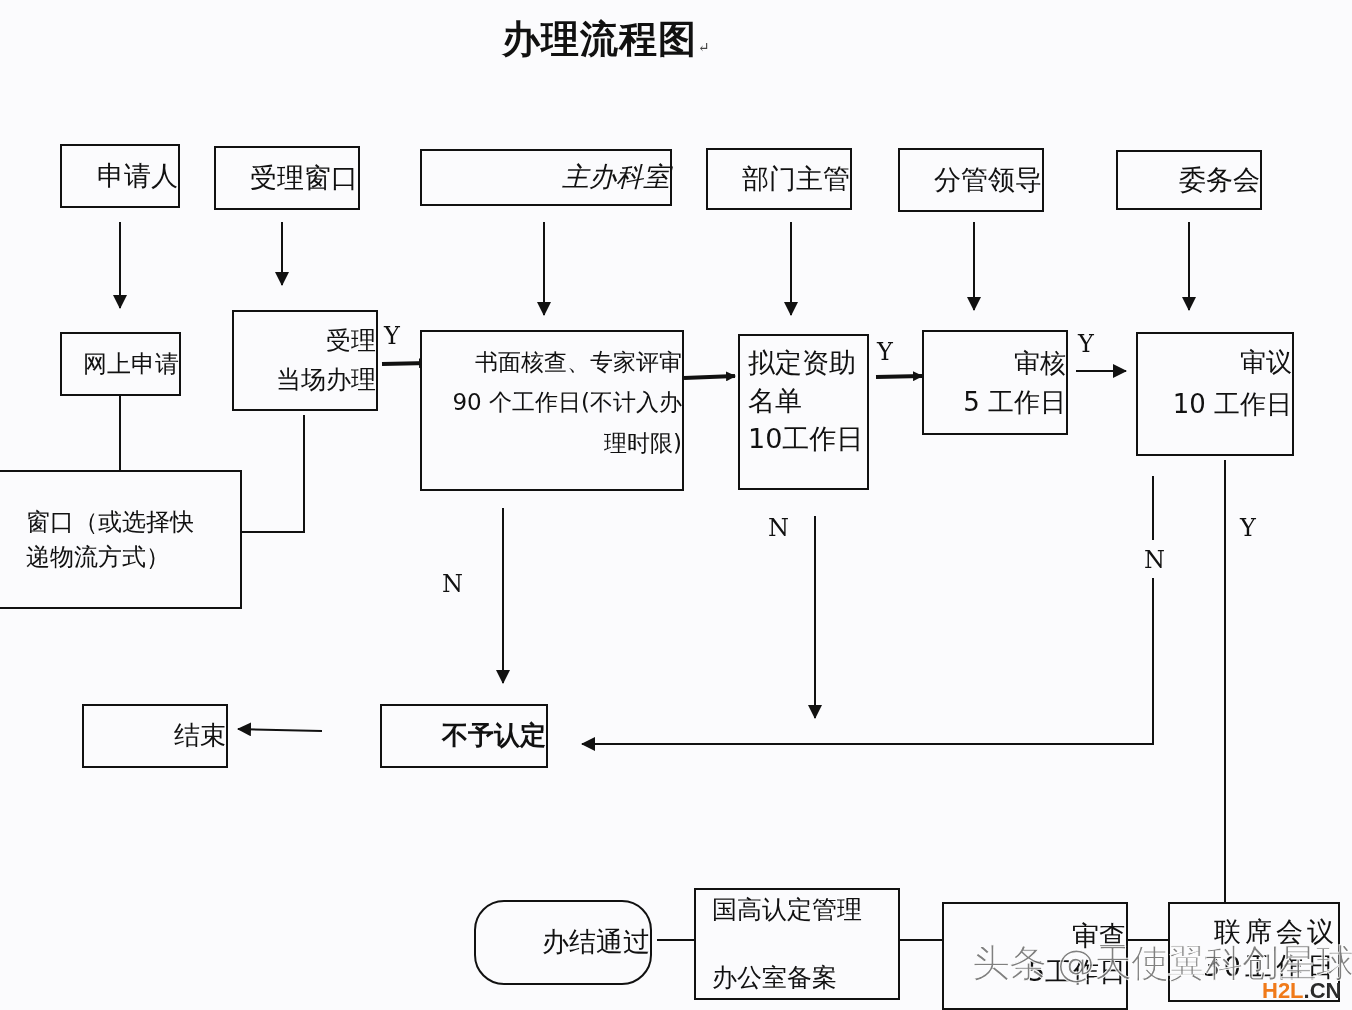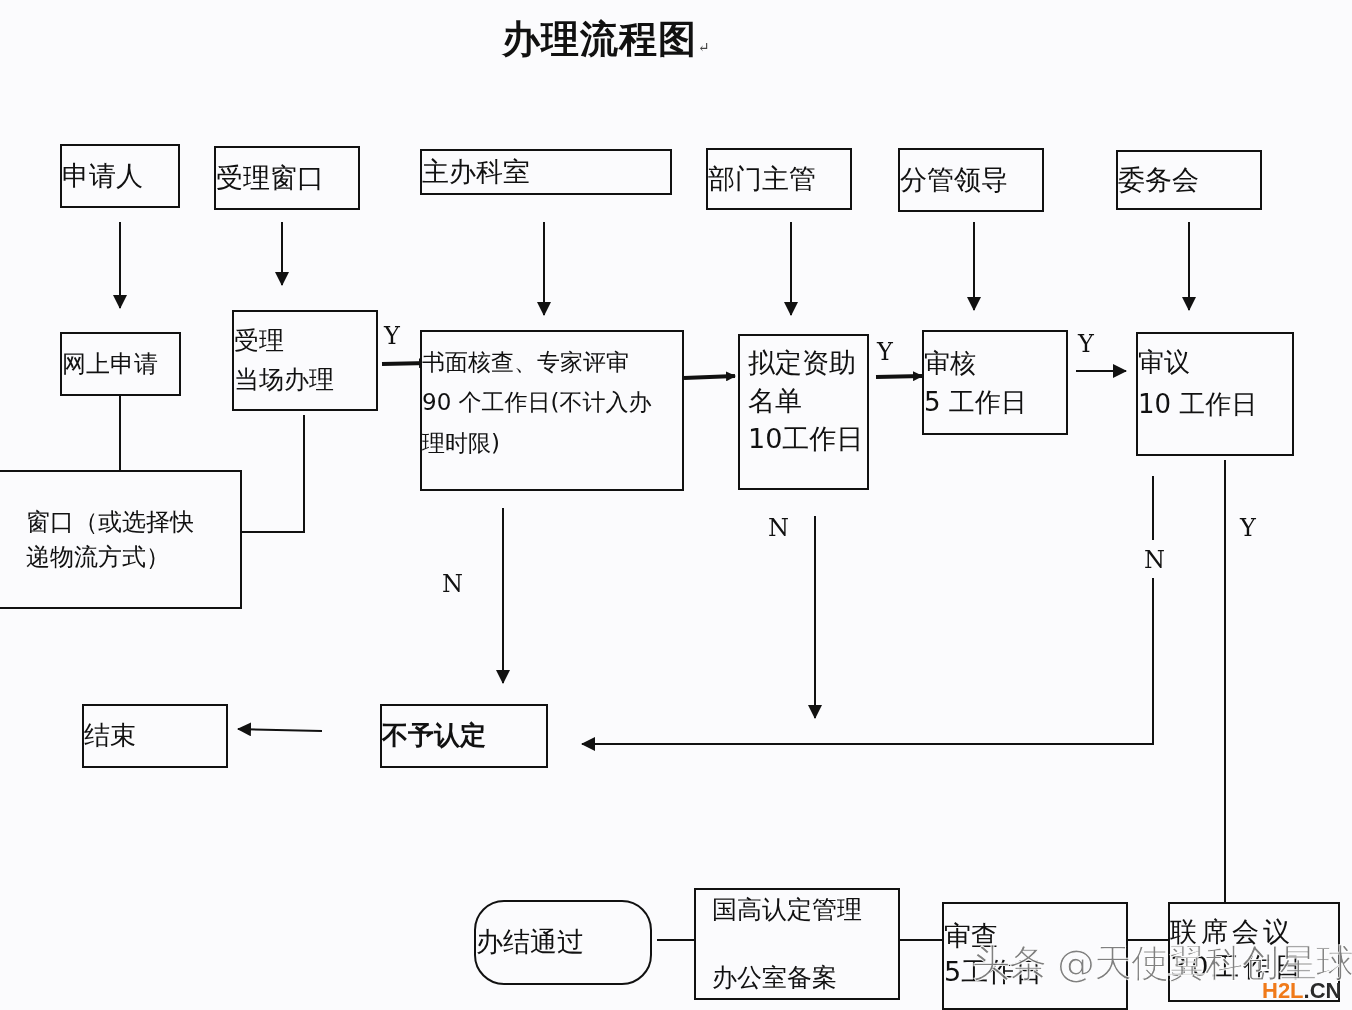--- a/index.html
+++ b/index.html
@@ -2,21 +2,21 @@
 <html><head>
 <meta charset="utf-8">
 <style>
   html, body { margin: 0; padding: 0; background: #fbfbfd; }
   body { width: 1352px; height: 1010px; position: relative; overflow: hidden;
          font-family: "DejaVu Sans", "Liberation Sans", sans-serif; color: #111; }
   .title { position: absolute; left: 502px; top: 14px; font-size: 38px; font-weight: bold;
            font-family: "DejaVu Serif", "Liberation Serif", serif; letter-spacing: 1px; }
   .title .mark { font-size: 14px; font-weight: normal; color: #444; }
   .box { position: absolute; border: 2px solid #111; background: #fbfbfd; box-sizing: border-box;
-         display: flex; flex-direction: column; justify-content: center; align-items: flex-start;
+         display: flex; flex-direction: column; justify-content: center; align-items: flex-end;
          font-size: 27px; line-height: 1.35; text-align: center; }
   .box.left { align-items: flex-start; padding-left: 8px; text-align: left; }
   .box.top { justify-content: flex-start; padding-top: 8px; }
   .box .line { white-space: nowrap; }
   .mark { font-size: 13px; color: #555; margin-left: 1px; }
   .lbl { position: absolute; font-family: "DejaVu Serif", "Liberation Serif", serif;
          font-size: 24px; color: #111; }
   svg.wires { position: absolute; left: 0; top: 0; }
   .wm { position: absolute; left: 972px; top: 938px; font-size: 38px; color: #737373;
         opacity: 0.9; white-space: nowrap; -webkit-text-stroke: 1px #fff; letter-spacing: -1px;}
@@ -70,21 +70,21 @@
     <line x1="1128" y1="940" x2="1170" y2="940"></line>
   </g>
 </svg>
 
 <div class="box" style="left:60px;top:144px;width:120px;height:64px;">
   <div class="line"><span>申请人</span></div>
 </div>
 <div class="box" style="left:214px;top:146px;width:146px;height:64px;">
   <div class="line"><span>受理窗口</span></div>
 </div>
-<div class="box" style="left:420px;top:149px;width:252px;height:46px;">
+<div class="box" style="left:420px;top:149px;width:252px;height:57px;font-style:italic;">
   <div class="line"><span>主办科室</span></div>
 </div>
 <div class="box" style="left:706px;top:148px;width:146px;height:62px;">
   <div class="line"><span>部门主管</span></div>
 </div>
 <div class="box" style="left:898px;top:148px;width:146px;height:64px;">
   <div class="line"><span>分管领导</span></div>
 </div>
 <div class="box" style="left:1116px;top:150px;width:146px;height:60px;">
   <div class="line"><span>委务会</span></div>

